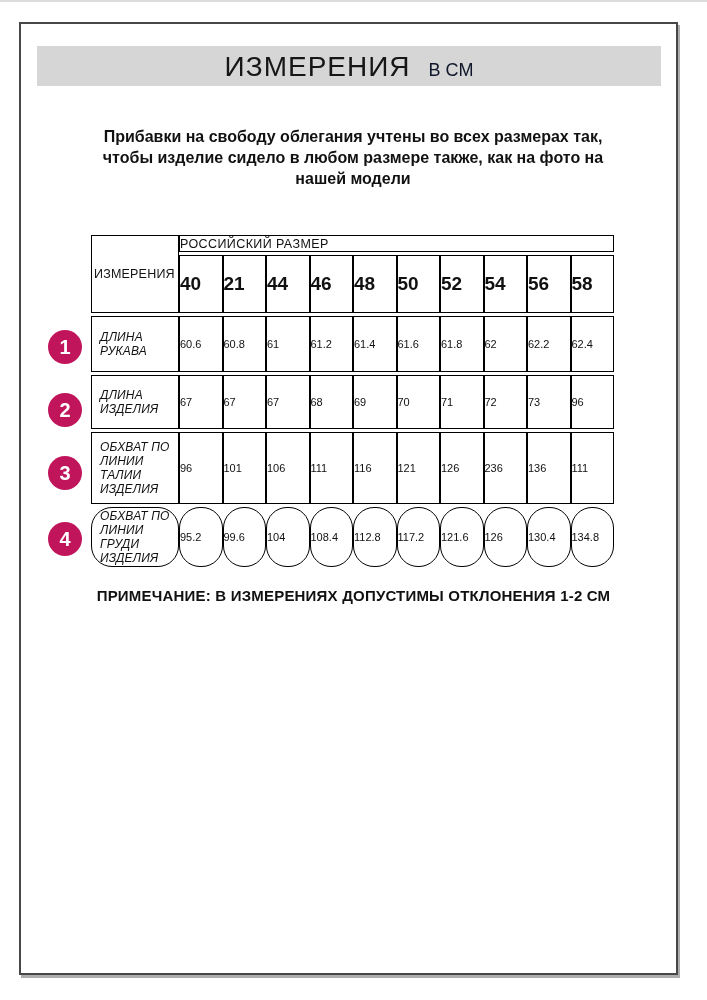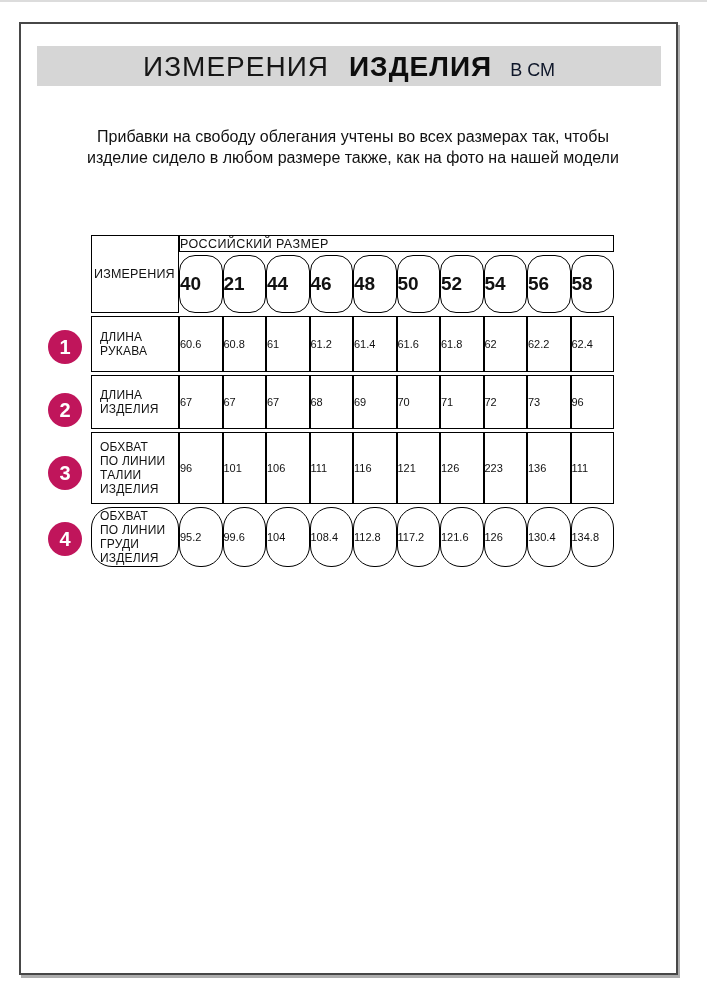--- a/index.html
+++ b/index.html
@@ -66,21 +66,21 @@
     font-size: 20px;
     font-weight: 400;
   }
   .fit-description {
     position: absolute;
     left: 83px; top: 126px;
     width: 540px;
     text-align: center;
     font-size: 16px;
     line-height: 21px;
-    font-weight: 400;
+    font-weight: 700;
   }
   table.size-table {
     position: absolute;
     left: 91px; top: 232px;
     width: 523px;
     table-layout: fixed;
     border-collapse: separate;
     border-spacing: 0 3px;
   }
   table.size-table td {
@@ -97,27 +97,27 @@
   }
   td.group-cell {
     height: 17px;
     font-size: 12.5px;
     letter-spacing: 0.4px;
   }
   td.size-cell {
     height: 58px;
     font-size: 19px;
     font-weight: 700;
-    border-radius: 16px;
   }
   td.label-cell {
     font-size: 12px;
     line-height: 14px;
     padding: 1px 8px;
     letter-spacing: 0.2px;
+    font-style: italic;
   }
   td.value-cell { font-size: 11px; margin-top: 24px; }
   tr.row-1 td { height: 56px; }
   tr.row-2 td { height: 54px; }
   tr.row-3 td { height: 72px; }
   tr.row-4 td { height: 58px; border-radius: 21px; }
   .note {
     position: absolute;
     left: 0; top: 587px;
     width: 707px;
@@ -147,21 +147,20 @@
 </head>
 <body>
 
 <div class="page">
   <div class="top-edge-line"></div>
 
   <div class="frame"></div>
 
   <div class="title-band">
     <span class="title-word1">ИЗМЕРЕНИЯ</span>
-    <span class="title-word2">ИЗДЕЛИЯ</span>
     <span class="title-unit">В СМ</span>
   </div>
 
 
   <div class="fit-description">Прибавки на свободу облегания учтены во всех размерах так, чтобы изделие сидело в любом размере также, как на фото на нашей модели</div>
 
   <table class="size-table">
     <colgroup>
       <col style="width:88px">
       <col>
@@ -220,21 +219,21 @@
     </tr>
     <tr class="row-3">
       <td class="label-cell">ОБХВАТ ПО ЛИНИИ ТАЛИИ ИЗДЕЛИЯ</td>
       <td class="value-cell">96</td>
       <td class="value-cell">101</td>
       <td class="value-cell">106</td>
       <td class="value-cell">111</td>
       <td class="value-cell">116</td>
       <td class="value-cell">121</td>
       <td class="value-cell">126</td>
-      <td class="value-cell">223</td>
+      <td class="value-cell">236</td>
       <td class="value-cell">136</td>
       <td class="value-cell">111</td>
     </tr>
     <tr class="row-4">
       <td class="label-cell">ОБХВАТ ПО ЛИНИИ ГРУДИ ИЗДЕЛИЯ</td>
       <td class="value-cell">95.2</td>
       <td class="value-cell">99.6</td>
       <td class="value-cell">104</td>
       <td class="value-cell">108.4</td>
       <td class="value-cell">112.8</td>
@@ -245,13 +244,14 @@
       <td class="value-cell">134.8</td>
     </tr>
   </tbody>
     </table>
 
   <div class="badge badge-1">1</div>
   <div class="badge badge-2">2</div>
   <div class="badge badge-3">3</div>
   <div class="badge badge-4">4</div>
 
+  <div class="note">ПРИМЕЧАНИЕ: В ИЗМЕРЕНИЯХ ДОПУСТИМЫ ОТКЛОНЕНИЯ 1-2 СМ</div>
 </div>
 
 </body></html>

